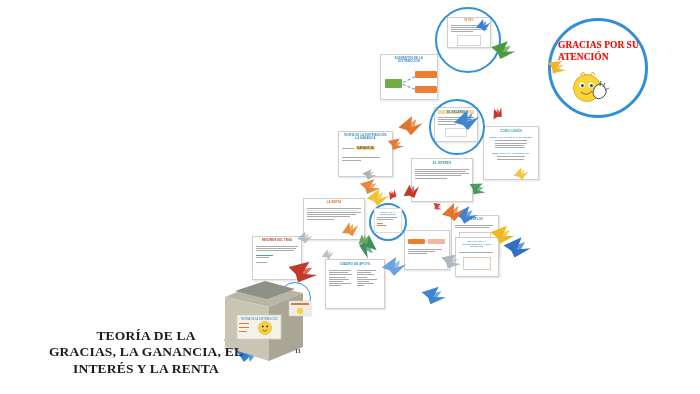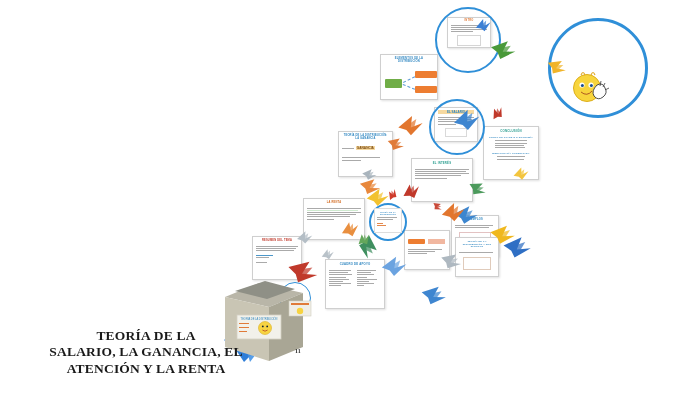--- a/index.html
+++ b/index.html
@@ -409,34 +409,38 @@
     <circle cx="55.8" cy="45.4" r="0.9" fill="#123"></circle>
     <circle cx="60.2" cy="45.4" r="0.9" fill="#123"></circle>
     <path d="M55.4 49 q2.6 2.4 5.2 0" stroke="#b5421e" stroke-width="0.8" fill="none"></path>
     <text x="88" y="72" font-family="Liberation Serif, serif" font-size="6" font-weight="bold" fill="#2c2c2c">11</text>
 
     <rect x="82" y="20" width="22" height="15" fill="#efeee6" stroke="#cfccbe" stroke-width="0.6"></rect>
     <rect x="84" y="22" width="18" height="2" fill="#e07b39"></rect>
     <circle cx="93" cy="30" r="3.2" fill="#f7d341"></circle>
   </svg>
 
+  <div id="gracias-text" style="left:558px;top:40px;width:92px;">
+    <div>GRACIAS POR SU</div>
+    <div>ATENCIÓN</div>
+  </div>
   <svg class="smiley" width="46" height="40" viewBox="0 0 46 40" style="left:570px;top:68px;">
     <circle cx="17" cy="20" r="13.5" fill="#f8d53c" stroke="#dcae1c" stroke-width="1"></circle>
     <path d="M11 7 q2 -5 4 0" stroke="#e0a92a" stroke-width="1.2" fill="none"></path>
     <path d="M21 7 q2 -5 4 0" stroke="#e0a92a" stroke-width="1.2" fill="none"></path>
     <circle cx="12" cy="17" r="2.6" fill="#fff"></circle>
       <circle cx="12.4" cy="17.4" r="1.5" fill="#1a4d8f"></circle>
     <circle cx="21" cy="17" r="2.6" fill="#fff"></circle>
       <circle cx="21.4" cy="17.4" r="1.5" fill="#1a4d8f"></circle>
     <path d="M10 23 q7 7 13 -1 q-6 8 -13 1 z" fill="#b8321f"></path>
     <path d="M11 24 q6 5 11 -1" stroke="#8e2315" stroke-width="0.7" fill="none"></path>
 
     <path d="M27 17 q6 -3 8 3 q3 5 -2 9 q-5 4 -9 -1 q-3 -5 3 -11 z" fill="#fdfdfd" stroke="#3a3a3a" stroke-width="0.9"></path>
     <path d="M30 18 l1 -5 M33 19 l2 -4 M35 22 l4 -2" stroke="#3a3a3a" stroke-width="0.8" fill="none"></path>
   </svg>
 
   <div id="maintitle" style="left:15px;top:328px;width:262px;">
     <div>TEORÍA DE LA</div>
-    <div>SALARIO, LA GANANCIA, EL</div>
-    <div>ATENCIÓN Y LA RENTA</div>
+    <div>GRACIAS, LA GANANCIA, EL</div>
+    <div>INTERÉS Y LA RENTA</div>
   </div>
 
 </div>
 
 </body></html>

